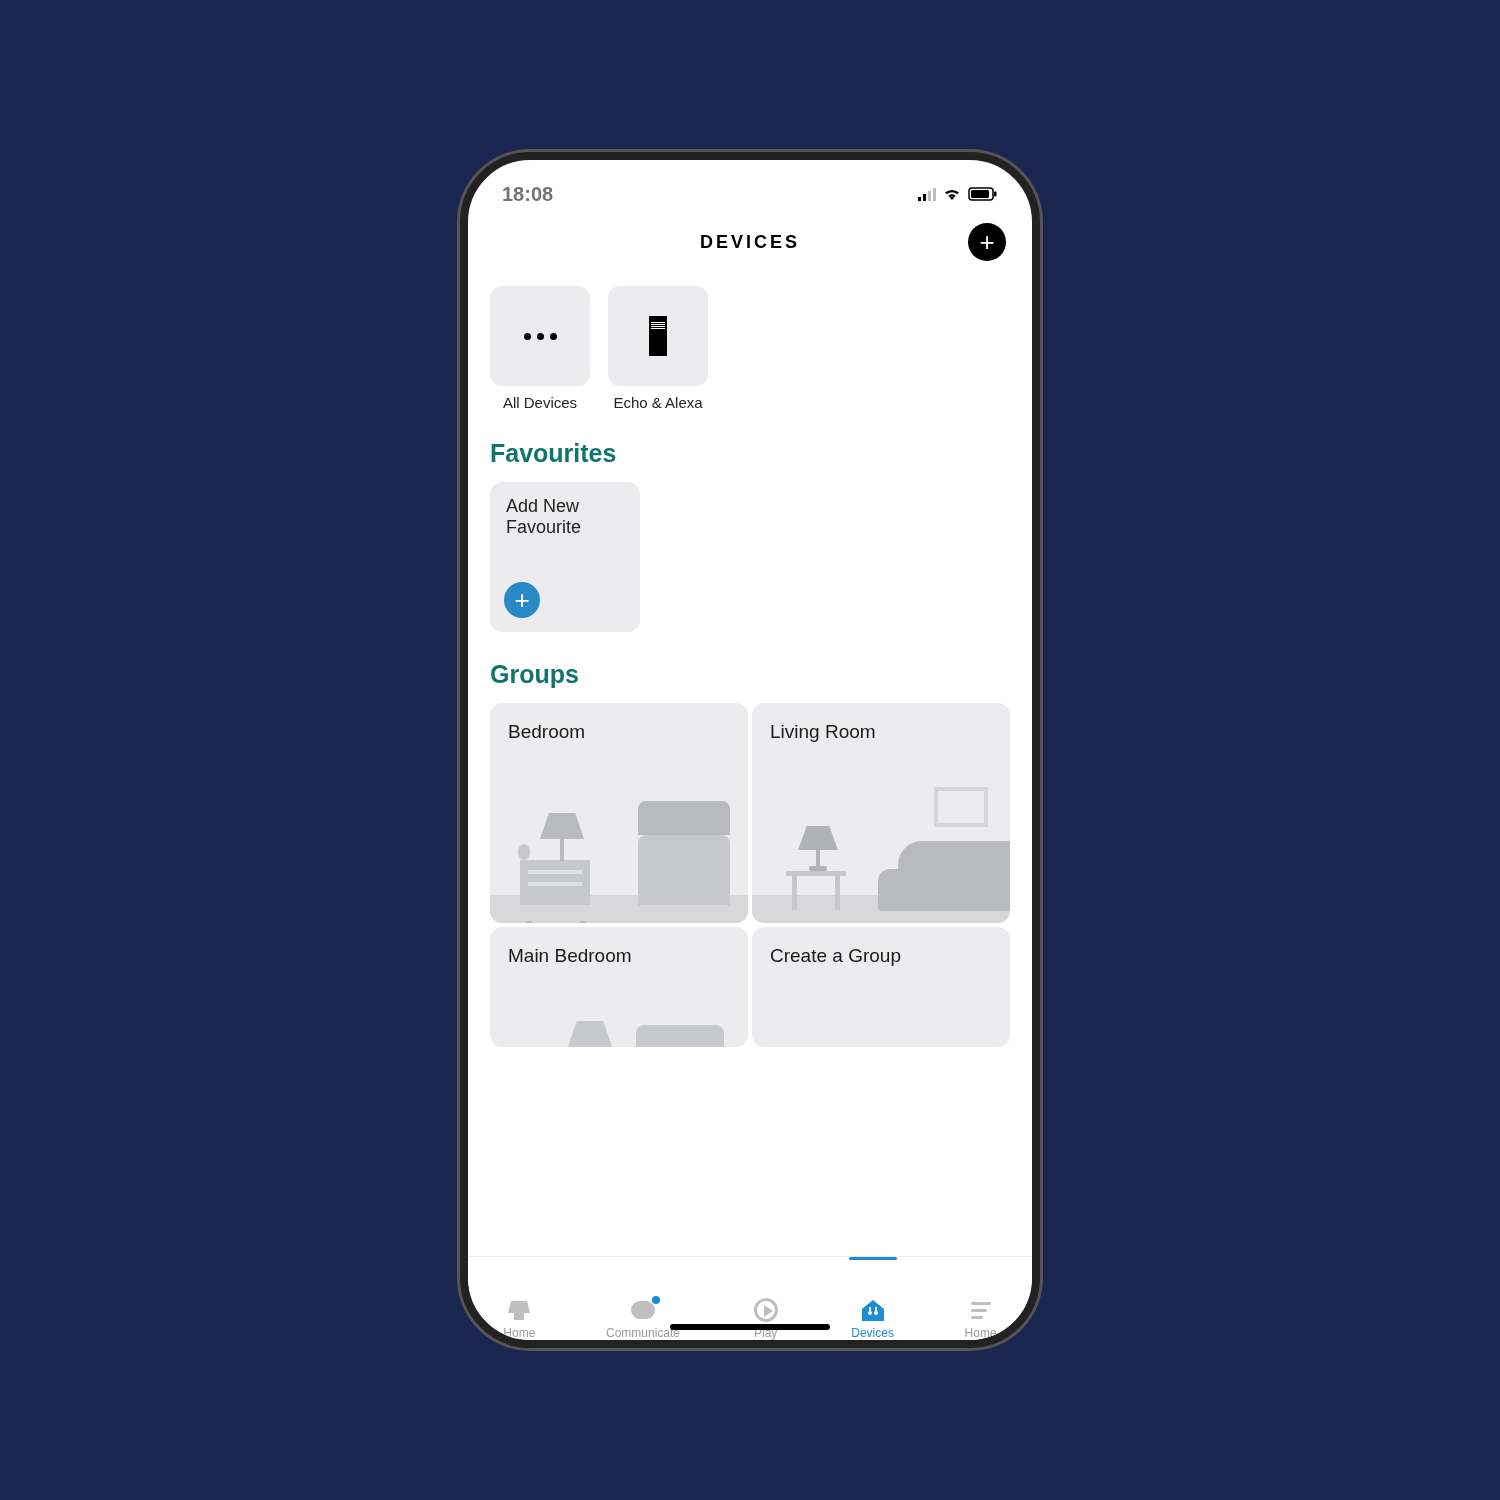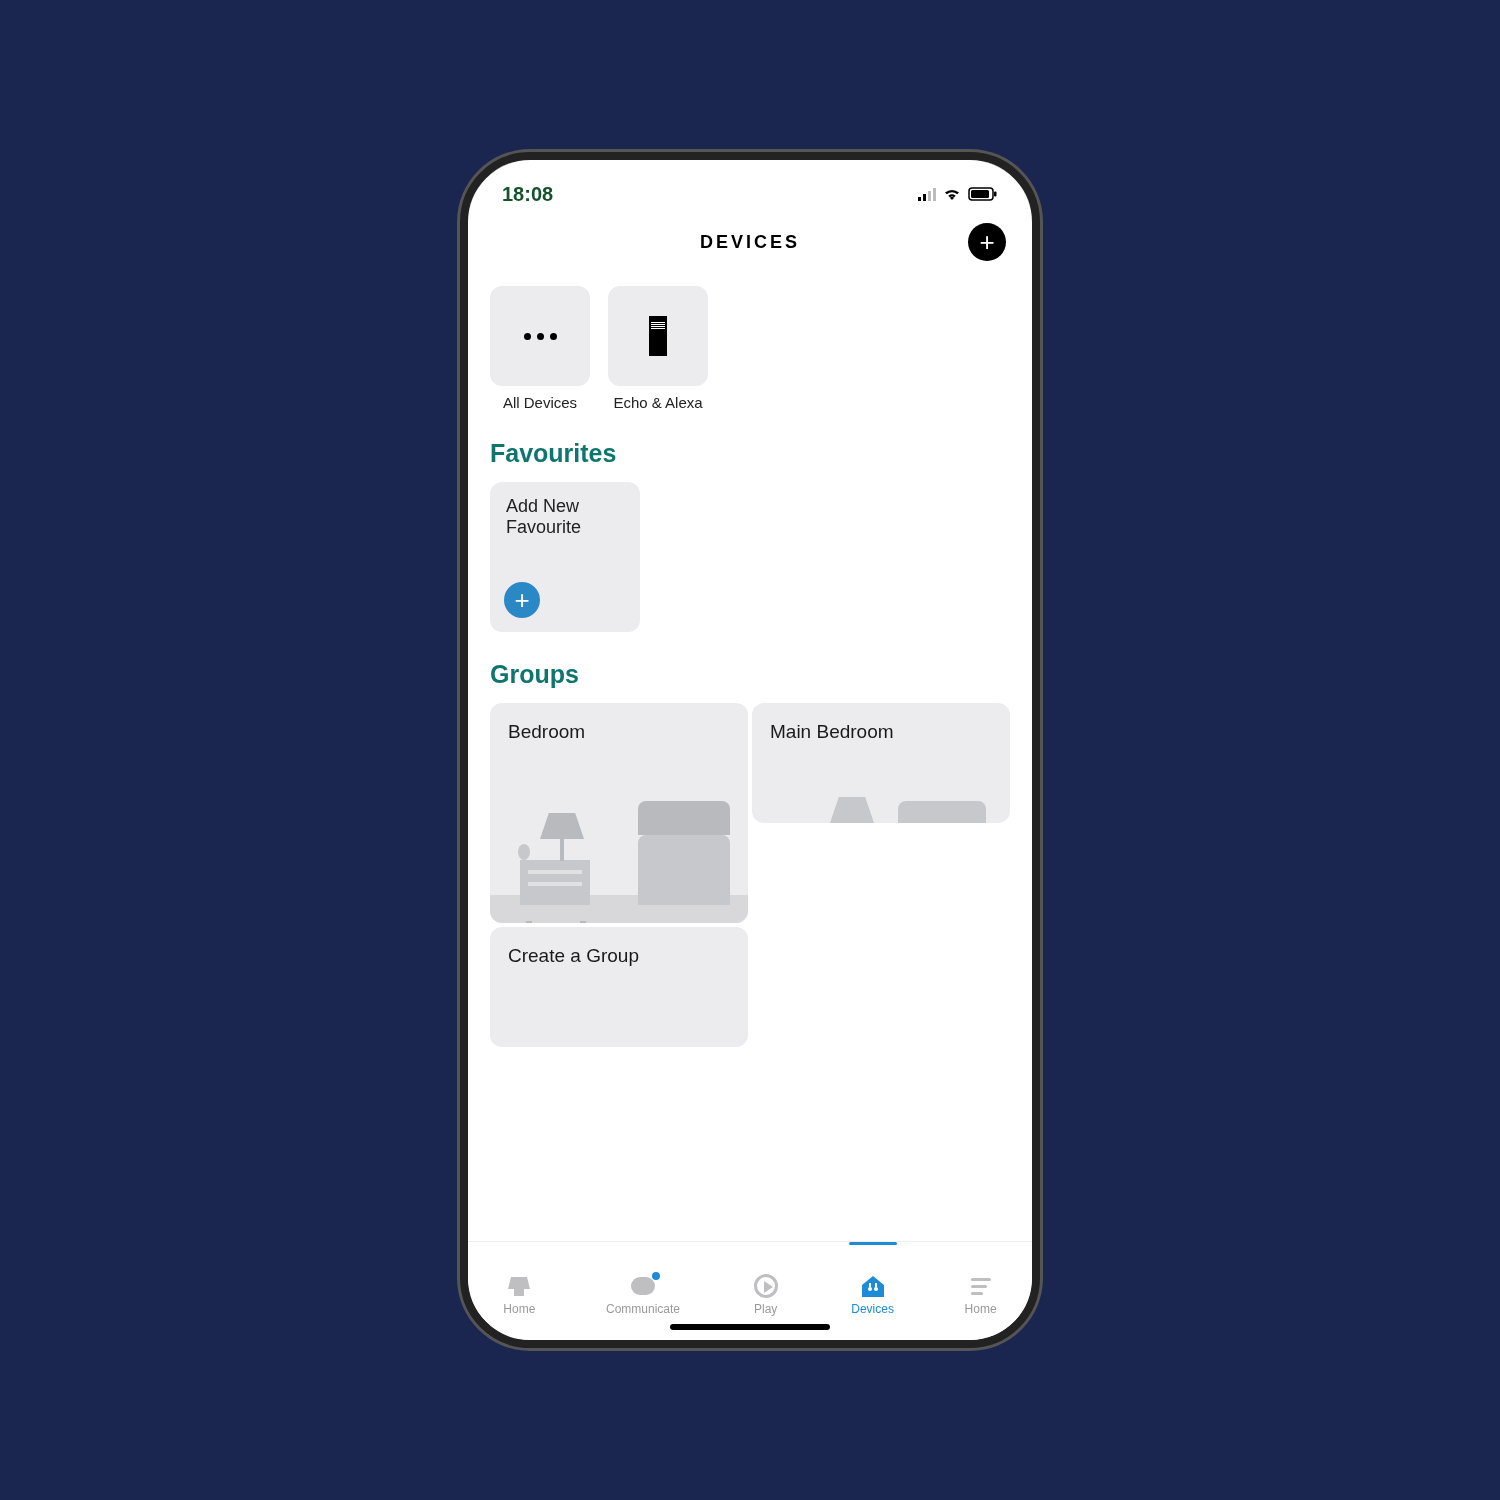--- a/index.html
+++ b/index.html
@@ -41,21 +41,21 @@
 
   
   .status-bar {
     height: 54px;
     display: flex;
     align-items: center;
     justify-content: space-between;
     padding: 14px 34px 0;
     font-size: 20px;
     font-weight: 600;
-    color: #14532d;
+    color: #737373;
   }
   .status-right { display: flex; align-items: center; gap: 6px; }
   .wifi, .battery { display: inline-block; }
   .cell { display:inline-flex; align-items:flex-end; gap:2px; height:14px;}
   .cell i { width:3px; background:#000; display:block;}
   .cell i:nth-child(1){height:4px;}
   .cell i:nth-child(2){height:7px;}
   .cell i:nth-child(3){height:10px; background:#bbb;}
   .cell i:nth-child(4){height:13px; background:#bbb;}
 
@@ -144,22 +144,22 @@
   .lamp2 .base { width:18px; height:5px; background:#b2b3b6; margin:0 auto; border-radius:2px;}
   .pic { position:absolute; right:22px; top:-6px; width:54px; height:40px; border:4px solid #d5d6d8;}
 
   
   .lamp3 { position:absolute; left:78px; bottom:0;}
   .lamp3 .shade { width:44px; height:26px; background:#c7c8cb; clip-path: polygon(20% 0, 80% 0, 100% 100%, 0 100%);}
   .box3 { position:absolute; right:24px; bottom:0; width:88px; height:22px; background:#c7c8cb; border-radius:8px 8px 0 0;}
 
   
   .tabbar {
-    height:99px; background:#fff; border-top:1px solid #eee;
-    display:flex; justify-content:space-around; align-items:center;
+    height:84px; background:#fff; border-top:1px solid #eee;
+    display:flex; justify-content:space-around; align-items:flex-end;
     padding-top:8px;
     position:relative;
   }
   .tab { display:flex; flex-direction:column; align-items:center; gap:4px; color:#9a9a9a; font-size:12px;}
   .tab.active { color:#1d8bd6; }
   .tab .ico { width:30px; height:24px; display:flex; align-items:center; justify-content:center;}
   .tab.active .bar { position:absolute; top:0; width:48px; height:3px; background:#1d8bd6; border-radius:2px;}
   .chat-ico { width:24px; height:18px; background:#bfbfc2; border-radius:10px; position:relative;}
   .chat-ico::after{content:"";position:absolute;bottom:-5px;left:6px;width:0;height:0;border:5px solid transparent;border-top-color:#bfbfc2;}
   .chat-dot{position:absolute;top:-2px;right:-2px;width:8px;height:8px;background:#1d8bd6;border-radius:50%;}
@@ -258,20 +258,34 @@
             <div class="nightstand"></div>
             <span class="ns-legs"></span>
             <div class="lamp">
                 <div class="shade"></div>
                 <div class="pole"></div>
               </div>
             <div class="vase"></div>
           </div>
         </div>
 
+        <div class="group-card">
+          <span>Living Room</span>
+          <div class="room-art">
+            <div class="floor"></div>
+            <div class="pic"></div>
+            <div class="sofa"></div>
+            <div class="sidetable"></div>
+            <div class="lamp2">
+                <div class="shade"></div>
+                <div class="pole"></div>
+                <div class="base"></div>
+              </div>
+          </div>
+        </div>
 
         <div class="group-card short">
           <span>Main Bedroom</span>
           <div class="room-art">
             <div class="lamp3">
                 <div class="shade"></div>
               </div>
             <div class="box3"></div>
           </div>
         </div>

